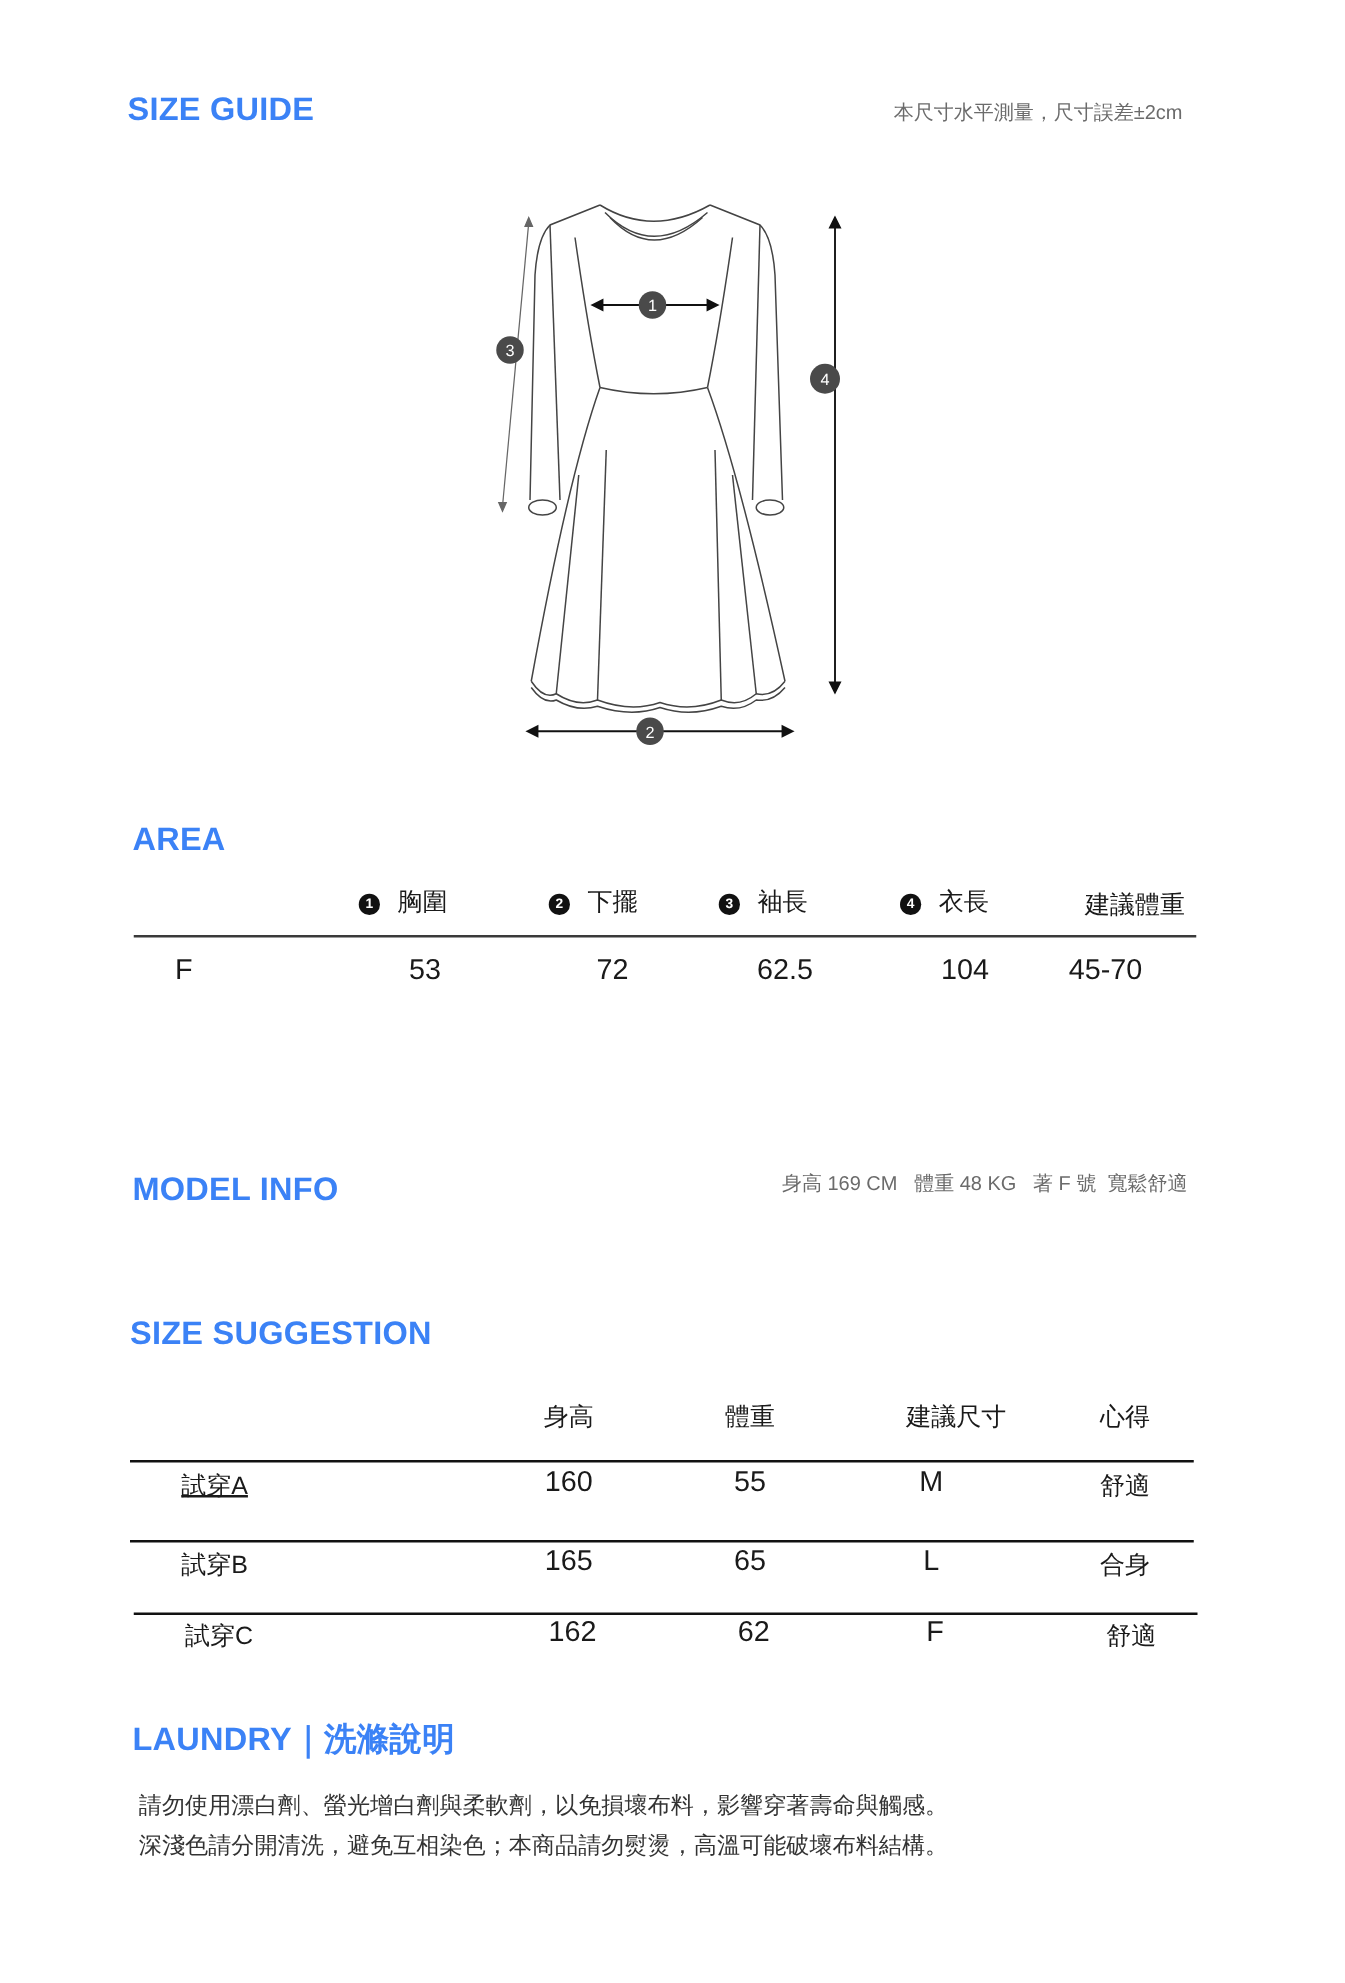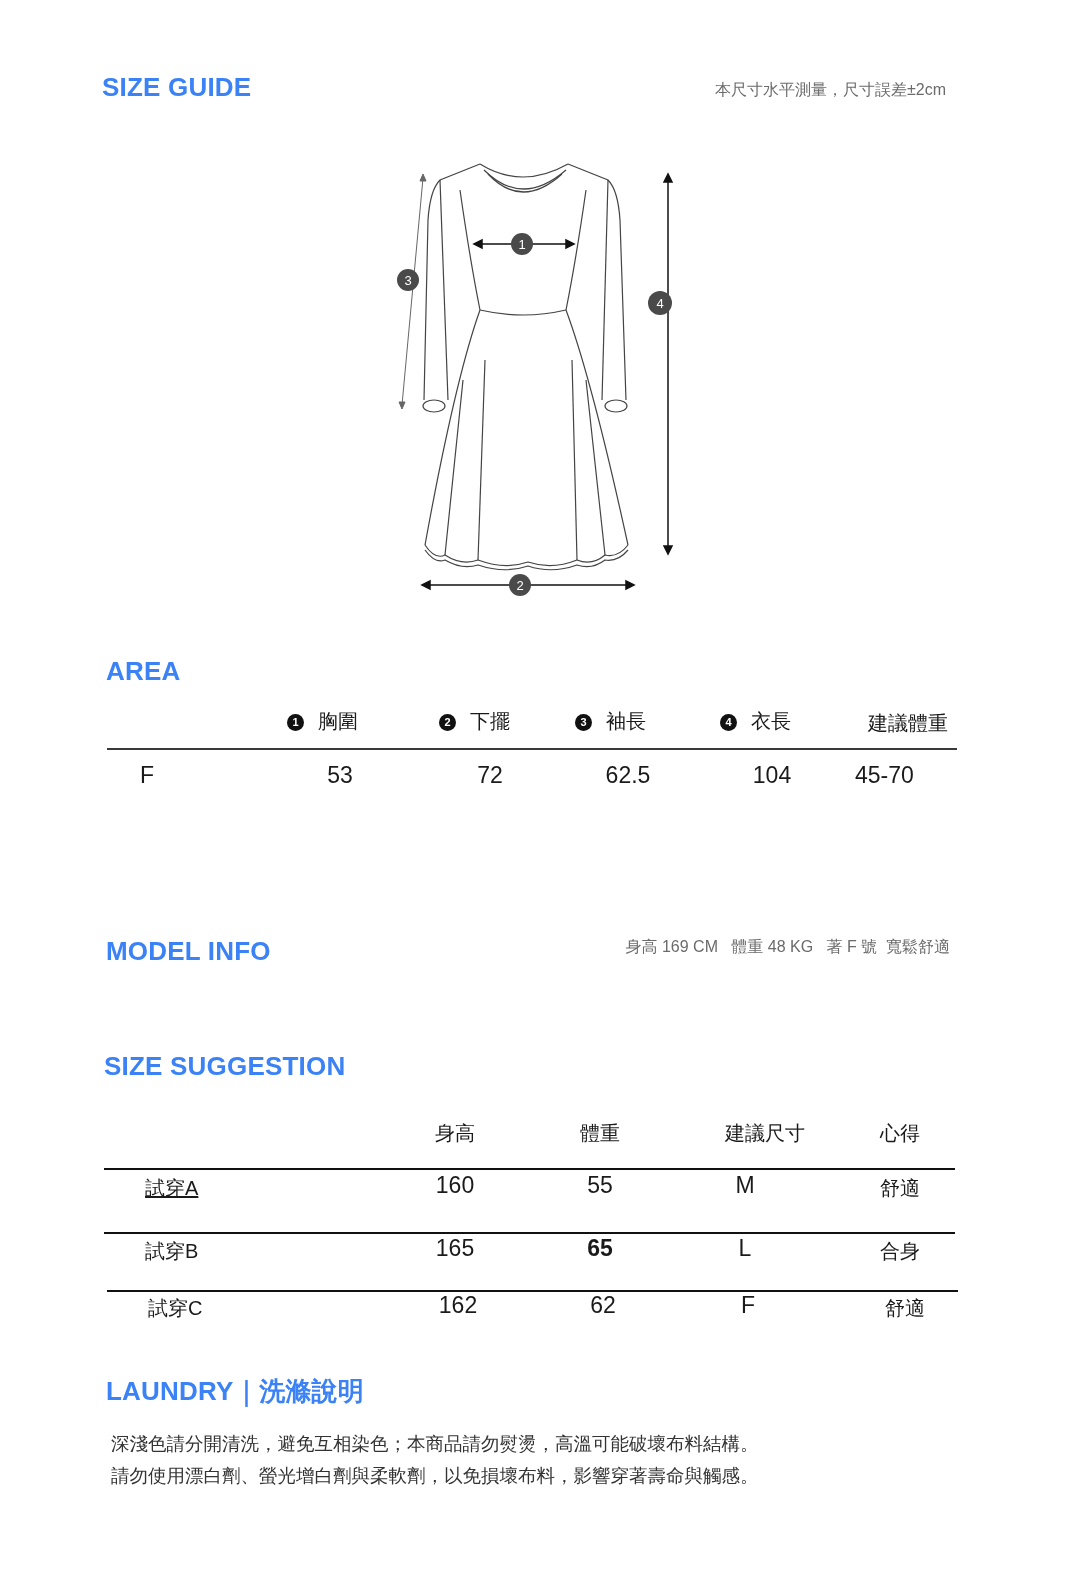--- a/index.html
+++ b/index.html
@@ -131,29 +131,29 @@
 <div class="abs th" style="left:145px; top:1175px;text-decoration:underline;">試穿A</div>
 <div class="abs td center" style="left:405px; top:1172px; width:100px;">160</div>
 <div class="abs td center" style="left:550px; top:1172px; width:100px;">55</div>
 <div class="abs td center" style="left:695px; top:1172px; width:100px;">M</div>
 <div class="abs th center" style="left:850px; top:1175px; width:100px;">舒適</div>
 
 <div class="hr dark" style="left:104px; top:1232px; width:851px;"></div>
 
 <div class="abs th" style="left:145px; top:1238px;">試穿B</div>
 <div class="abs td center" style="left:405px; top:1235px; width:100px;">165</div>
-<div class="abs td center" style="left:550px; top:1235px; width:100px;font-weight:bold;">65</div>
+<div class="abs td center" style="left:550px; top:1235px; width:100px;">65</div>
 <div class="abs td center" style="left:695px; top:1235px; width:100px;">L</div>
 <div class="abs th center" style="left:850px; top:1238px; width:100px;">合身</div>
 
 <div class="hr dark" style="left:107px; top:1290px; width:851px;"></div>
 
 <div class="abs th" style="left:148px; top:1295px;text-align:right;">試穿C</div>
 <div class="abs td center" style="left:408px; top:1292px; width:100px;">162</div>
 <div class="abs td center" style="left:553px; top:1292px; width:100px;">62</div>
 <div class="abs td center" style="left:698px; top:1292px; width:100px;">F</div>
 <div class="abs th center" style="left:855px; top:1295px; width:100px;">舒適</div>
 
 <div class="abs heading" style="left:106px; top:1374px;">LAUNDRY｜洗滌說明</div>
 <div class="abs laundry" style="left:111px; top:1428px;">
+  <p>請勿使用漂白劑、螢光增白劑與柔軟劑，以免損壞布料，影響穿著壽命與觸感。</p>
   <p>深淺色請分開清洗，避免互相染色；本商品請勿熨燙，高溫可能破壞布料結構。</p>
-  <p>請勿使用漂白劑、螢光增白劑與柔軟劑，以免損壞布料，影響穿著壽命與觸感。</p>
 </div>
 
 </body></html>

